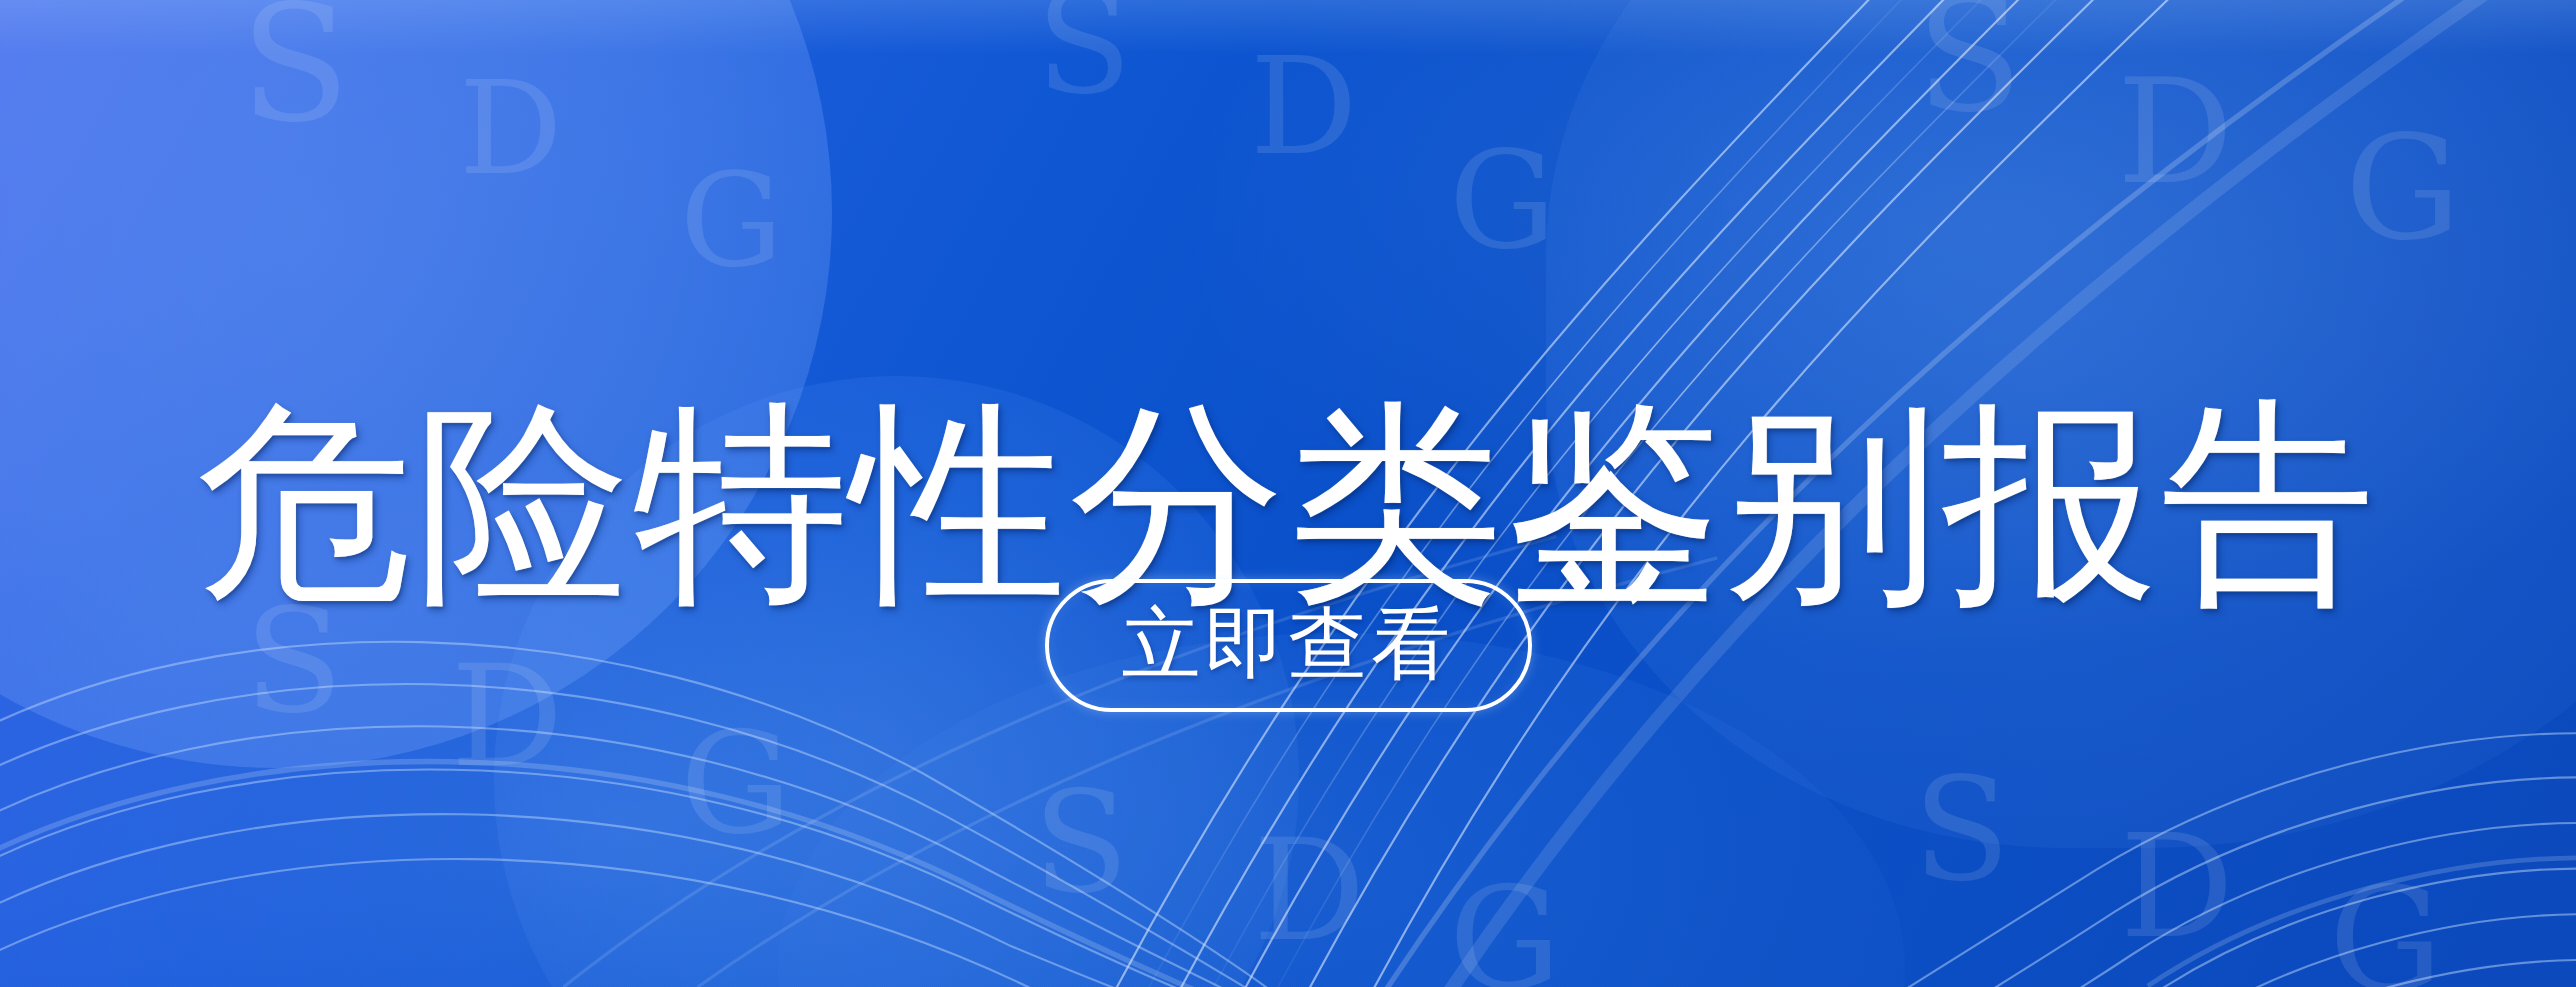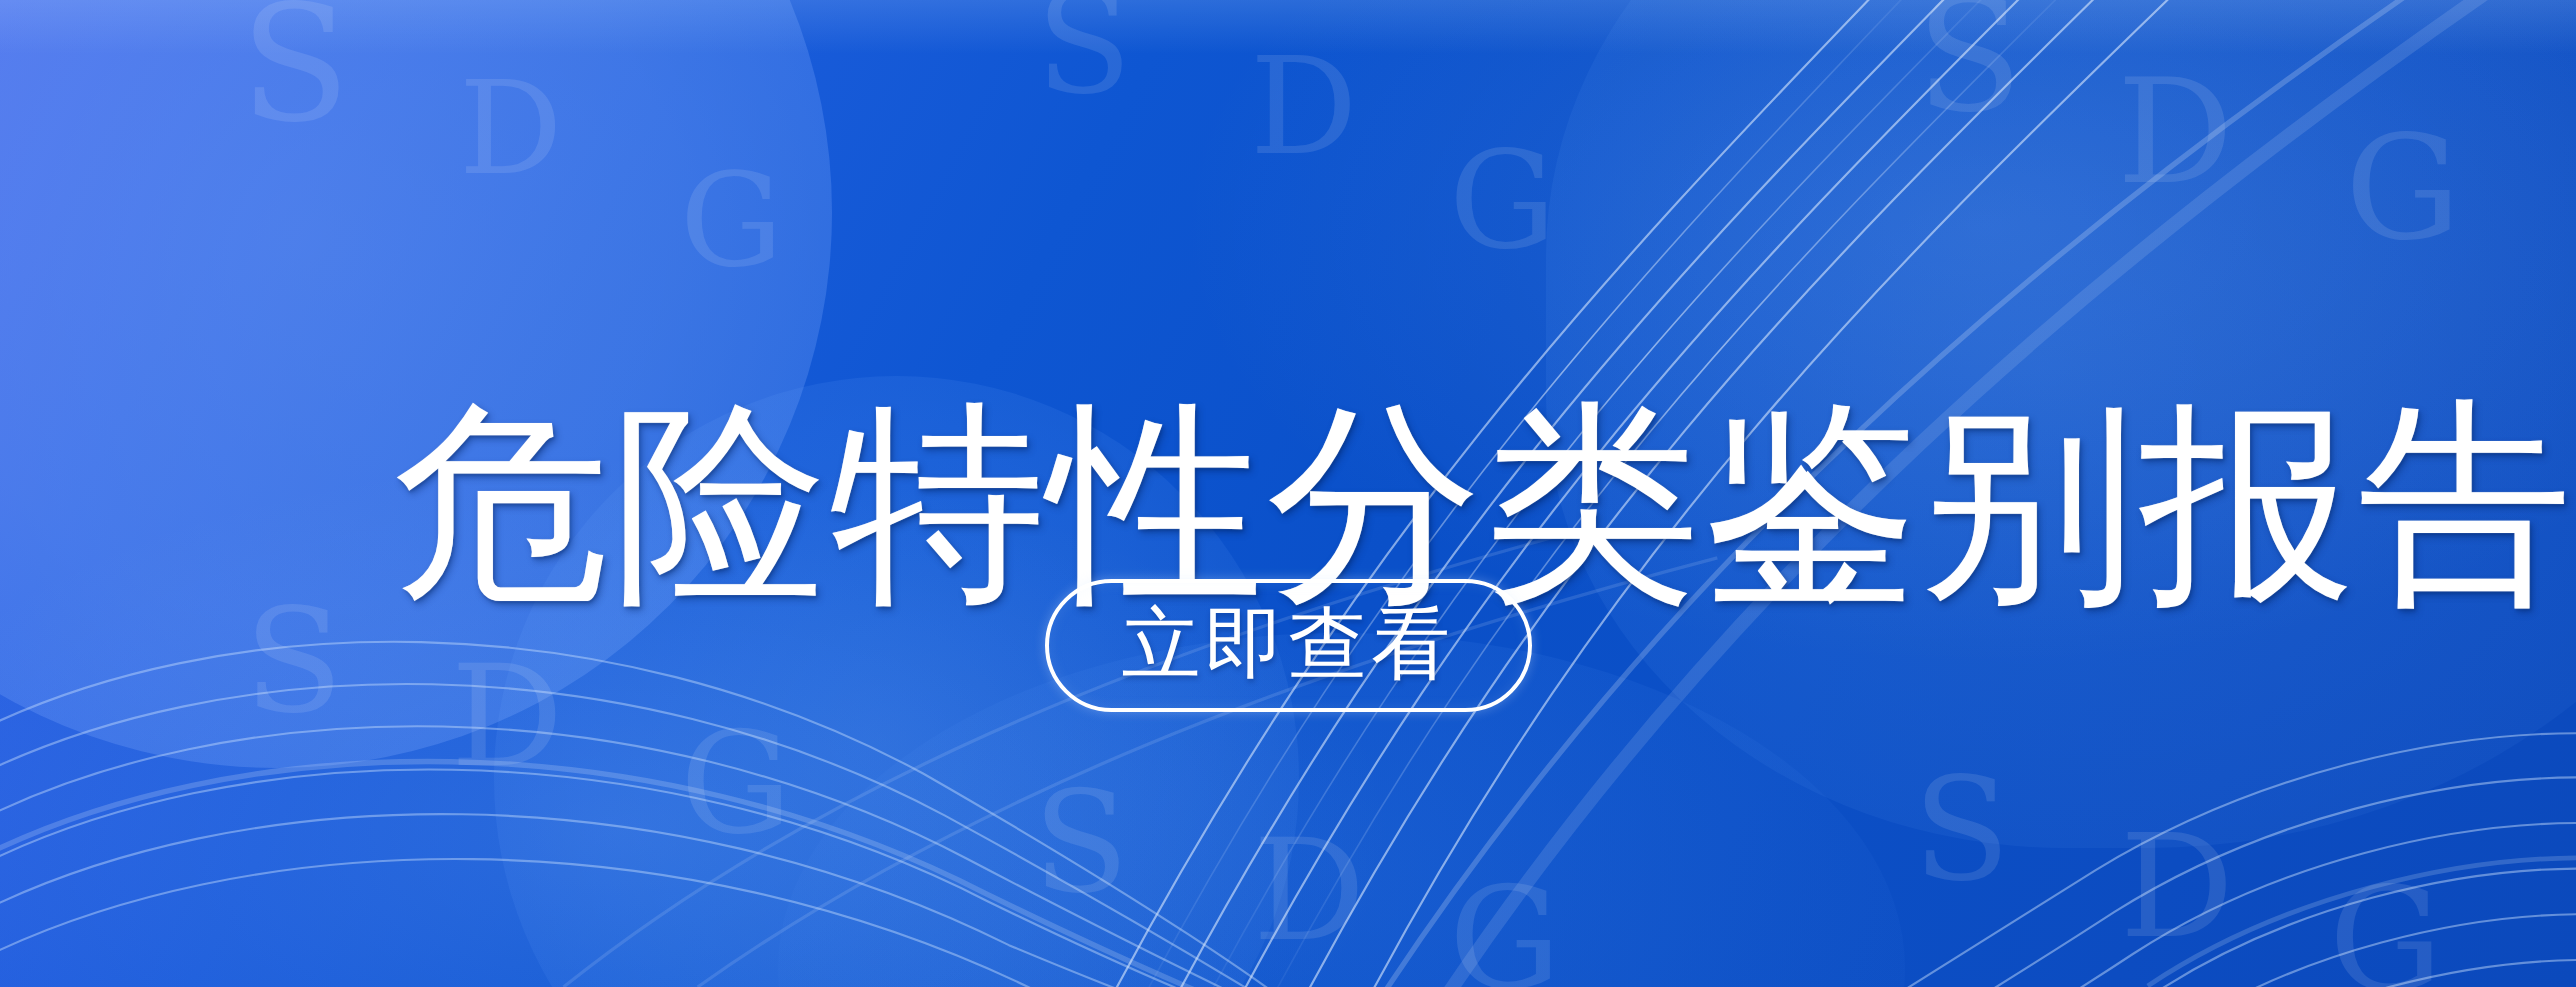--- a/index.html
+++ b/index.html
@@ -94,21 +94,21 @@
     width: 2576px; height: 987px;
     pointer-events: none;
   }
 
   
   .title-wrap {
     position: absolute;
     left: 0;
     top: 252px;
     width: 2576px;
-    text-align: right;
+    text-align: center;
   }
   .title {
     display: inline-block;
     color: #ffffff;
     font-size: 215px;
     line-height: 1.0;
     font-weight: 500;
     letter-spacing: 3.2px;
     white-space: nowrap;
     text-shadow:

